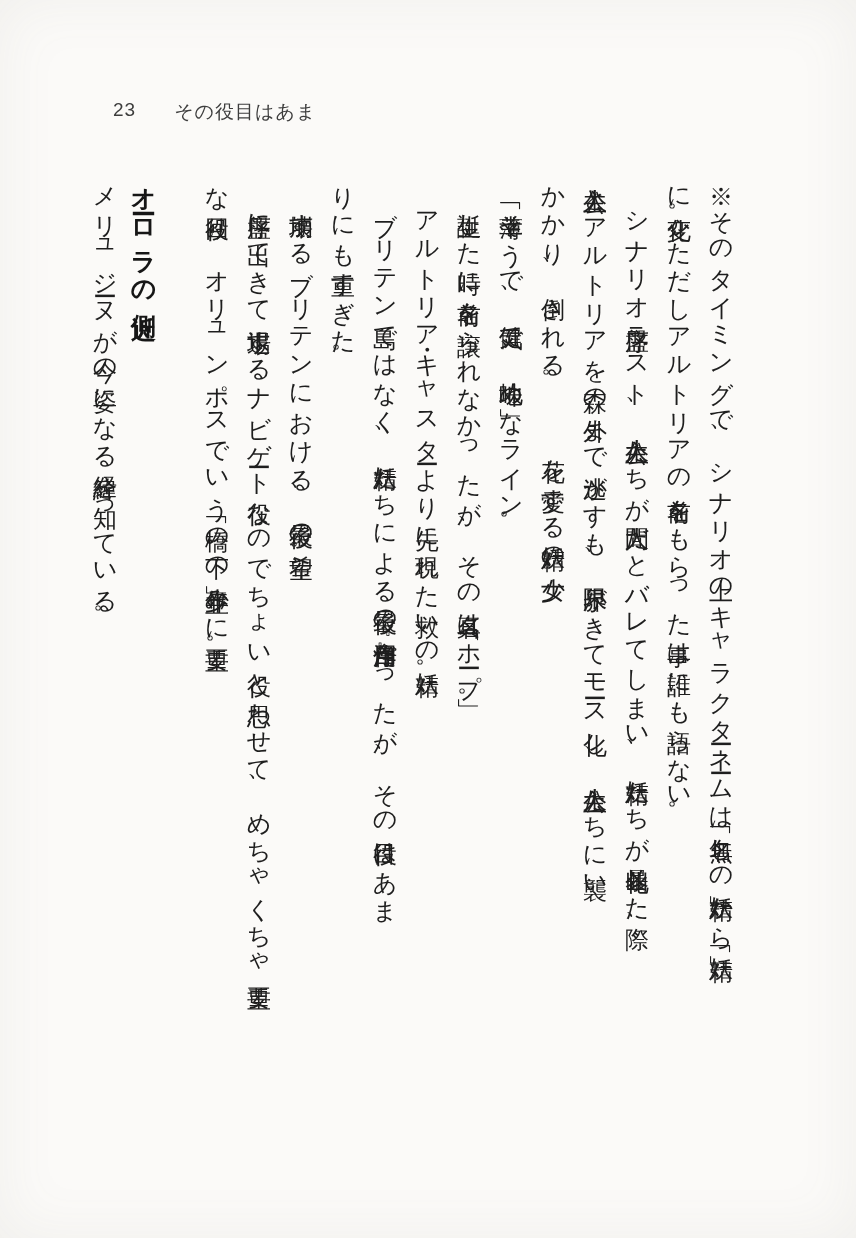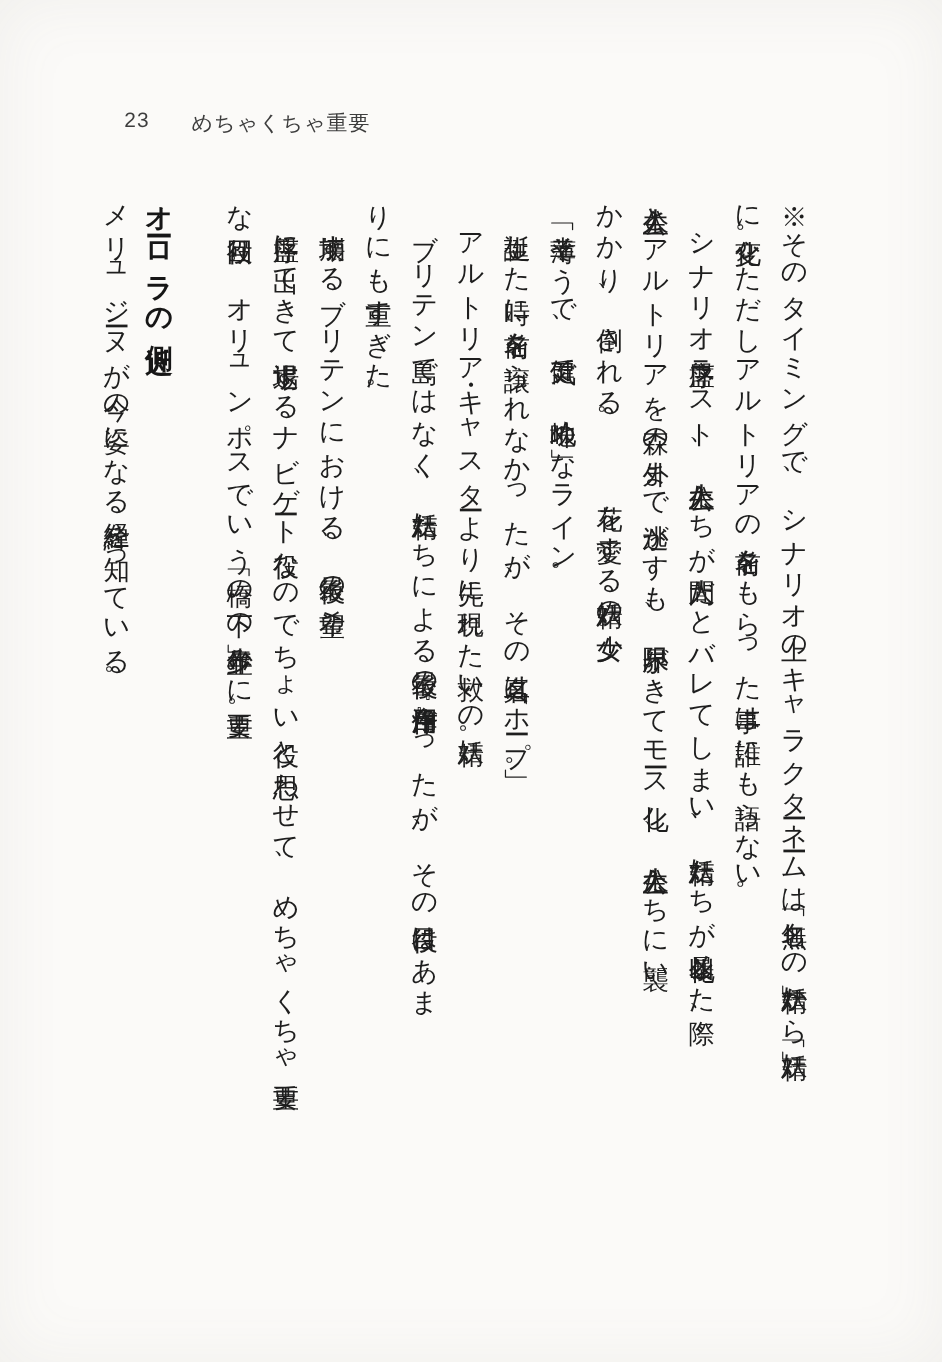--- a/index.html
+++ b/index.html
@@ -66,21 +66,21 @@
     box-shadow: inset 0 0 60px rgba(120,115,105,0.08);
   }
 </style>
 </head>
 <body>
 
 <div class="page">
 
   <header class="page-header">
     <span>23</span>
-    <span>めちゃくちゃ重要</span>
+    <span>その役目はあま</span>
   </header>
 
   <main class="body-text">
     <p>※そのタイミングで、シナリオ上のキャラクターネームは「名無しの妖精」から「妖精」
 に変化。ただしアルトリアの名前をもらった事は誰にも語らない。</p>
     <p>　シナリオ序盤ラスト、主人公たちが人間だとバレてしまい、妖精たちが凶暴化した際、
 主人公とアルトリアを森の外まで逃がすも、限界がきてモース化し、主人公たちに襲い
 かかり、倒される。　　花を愛する妖精の少女。</p>
     <p>　「幸薄そうで、健気で、地味め」なライン。</p>
     <p>　誕生した時に名前を譲られなかったが、その真名は「ホープ」。</p>

